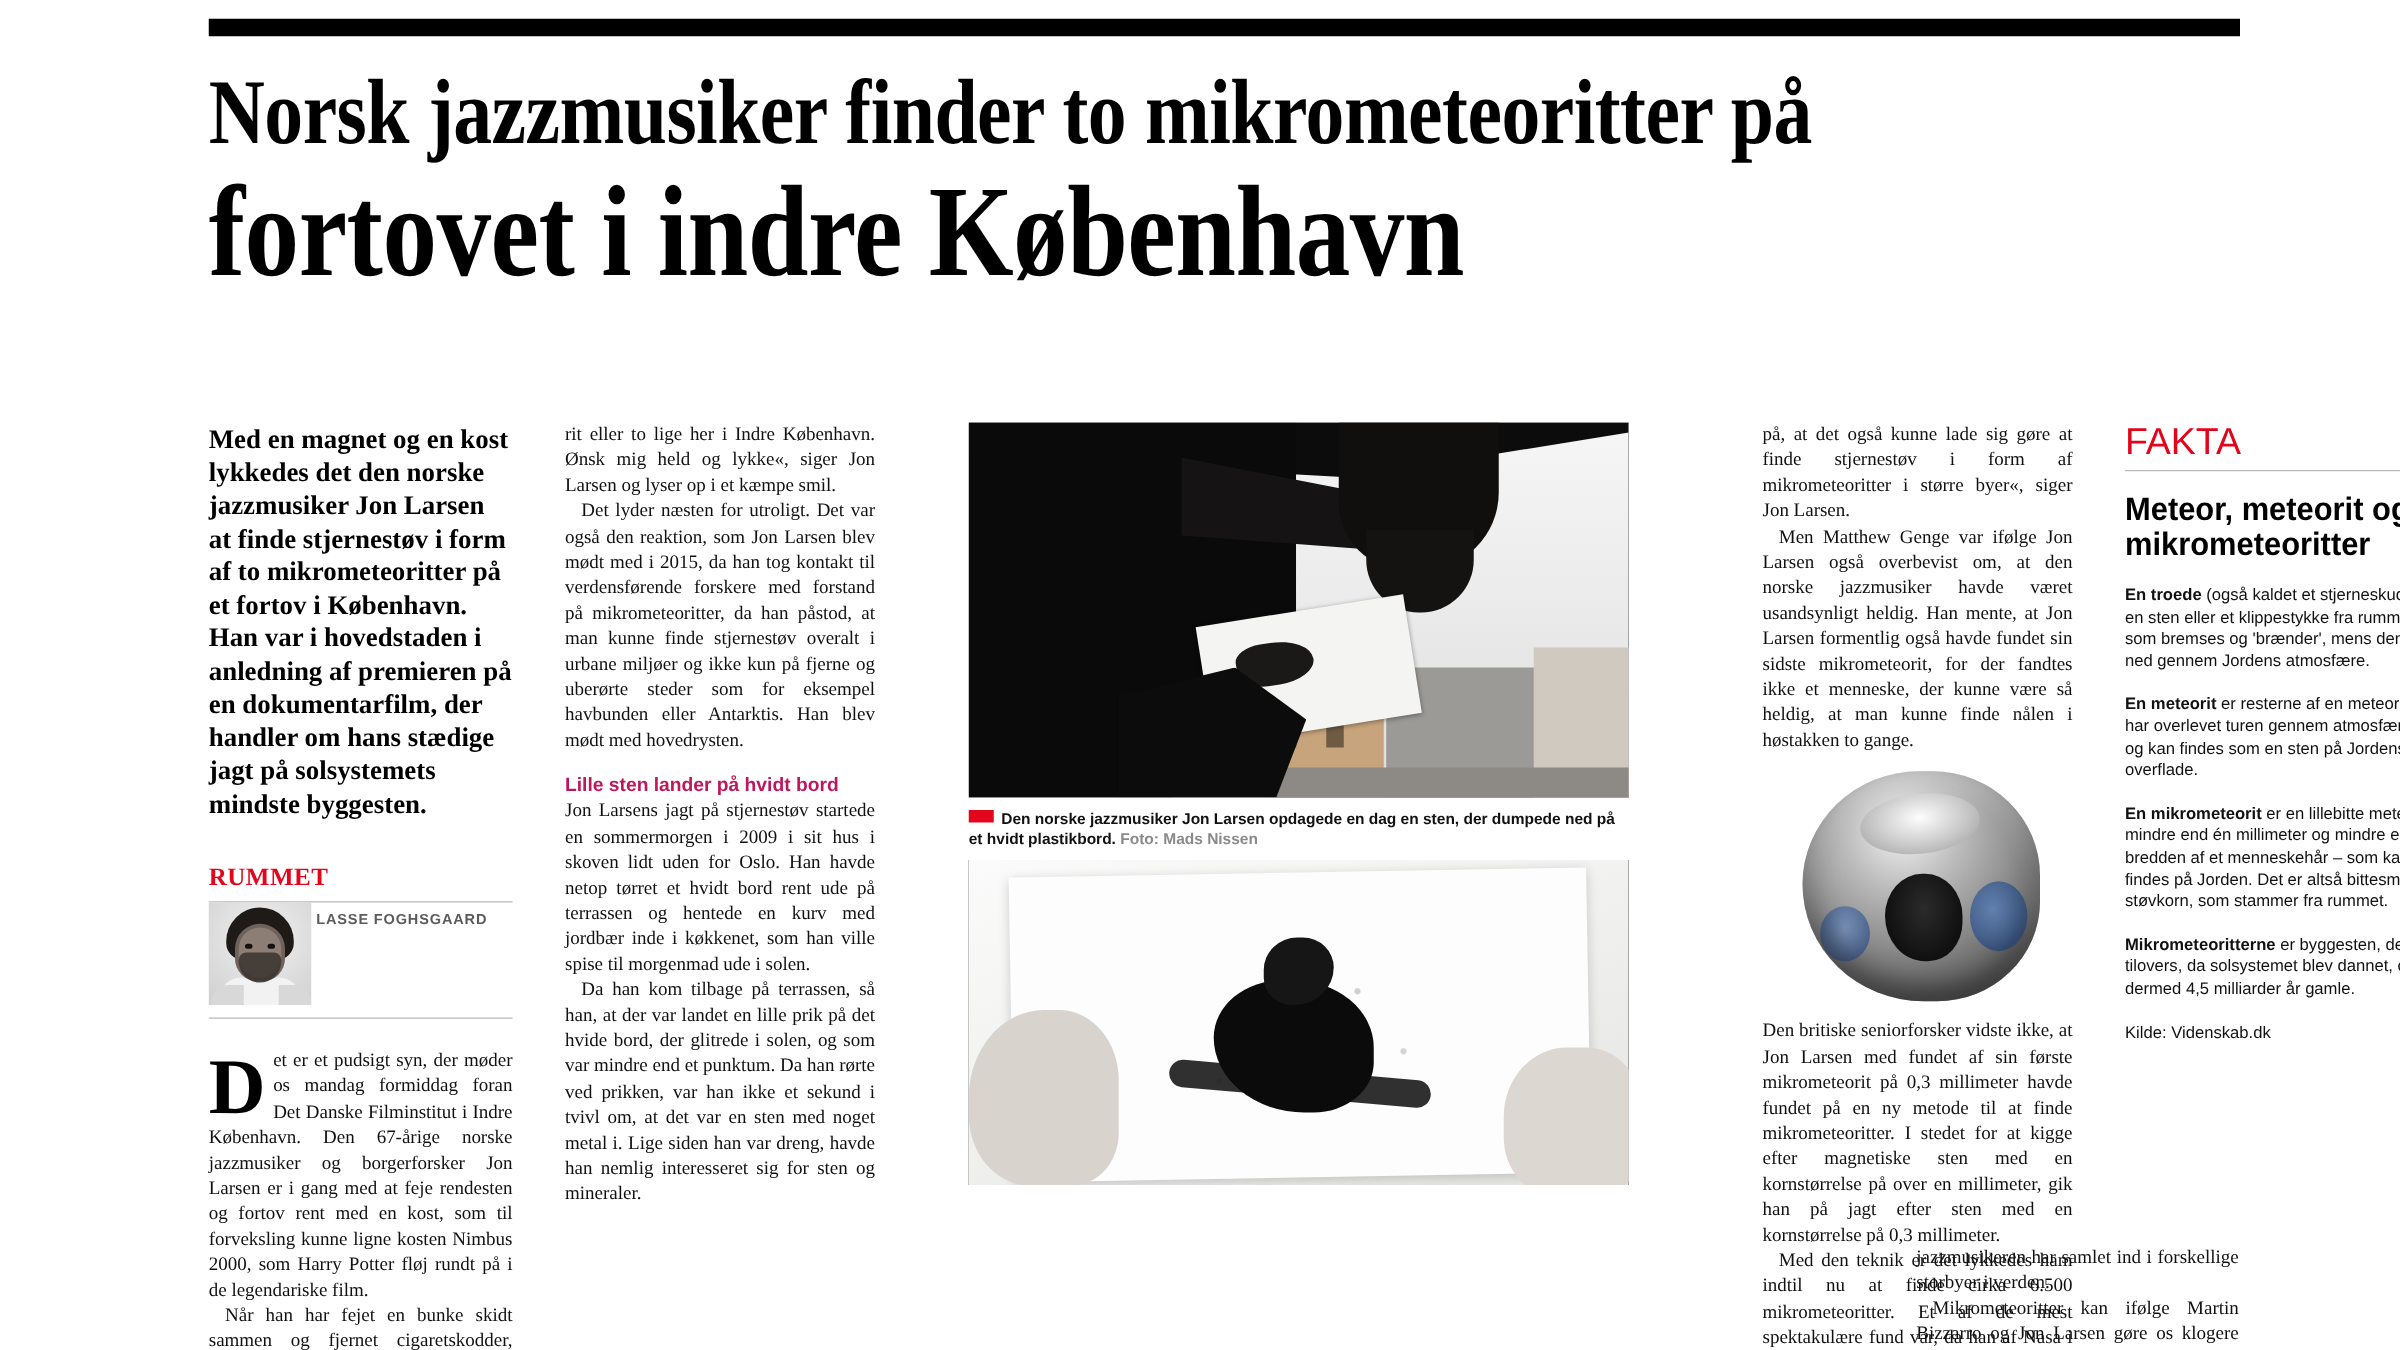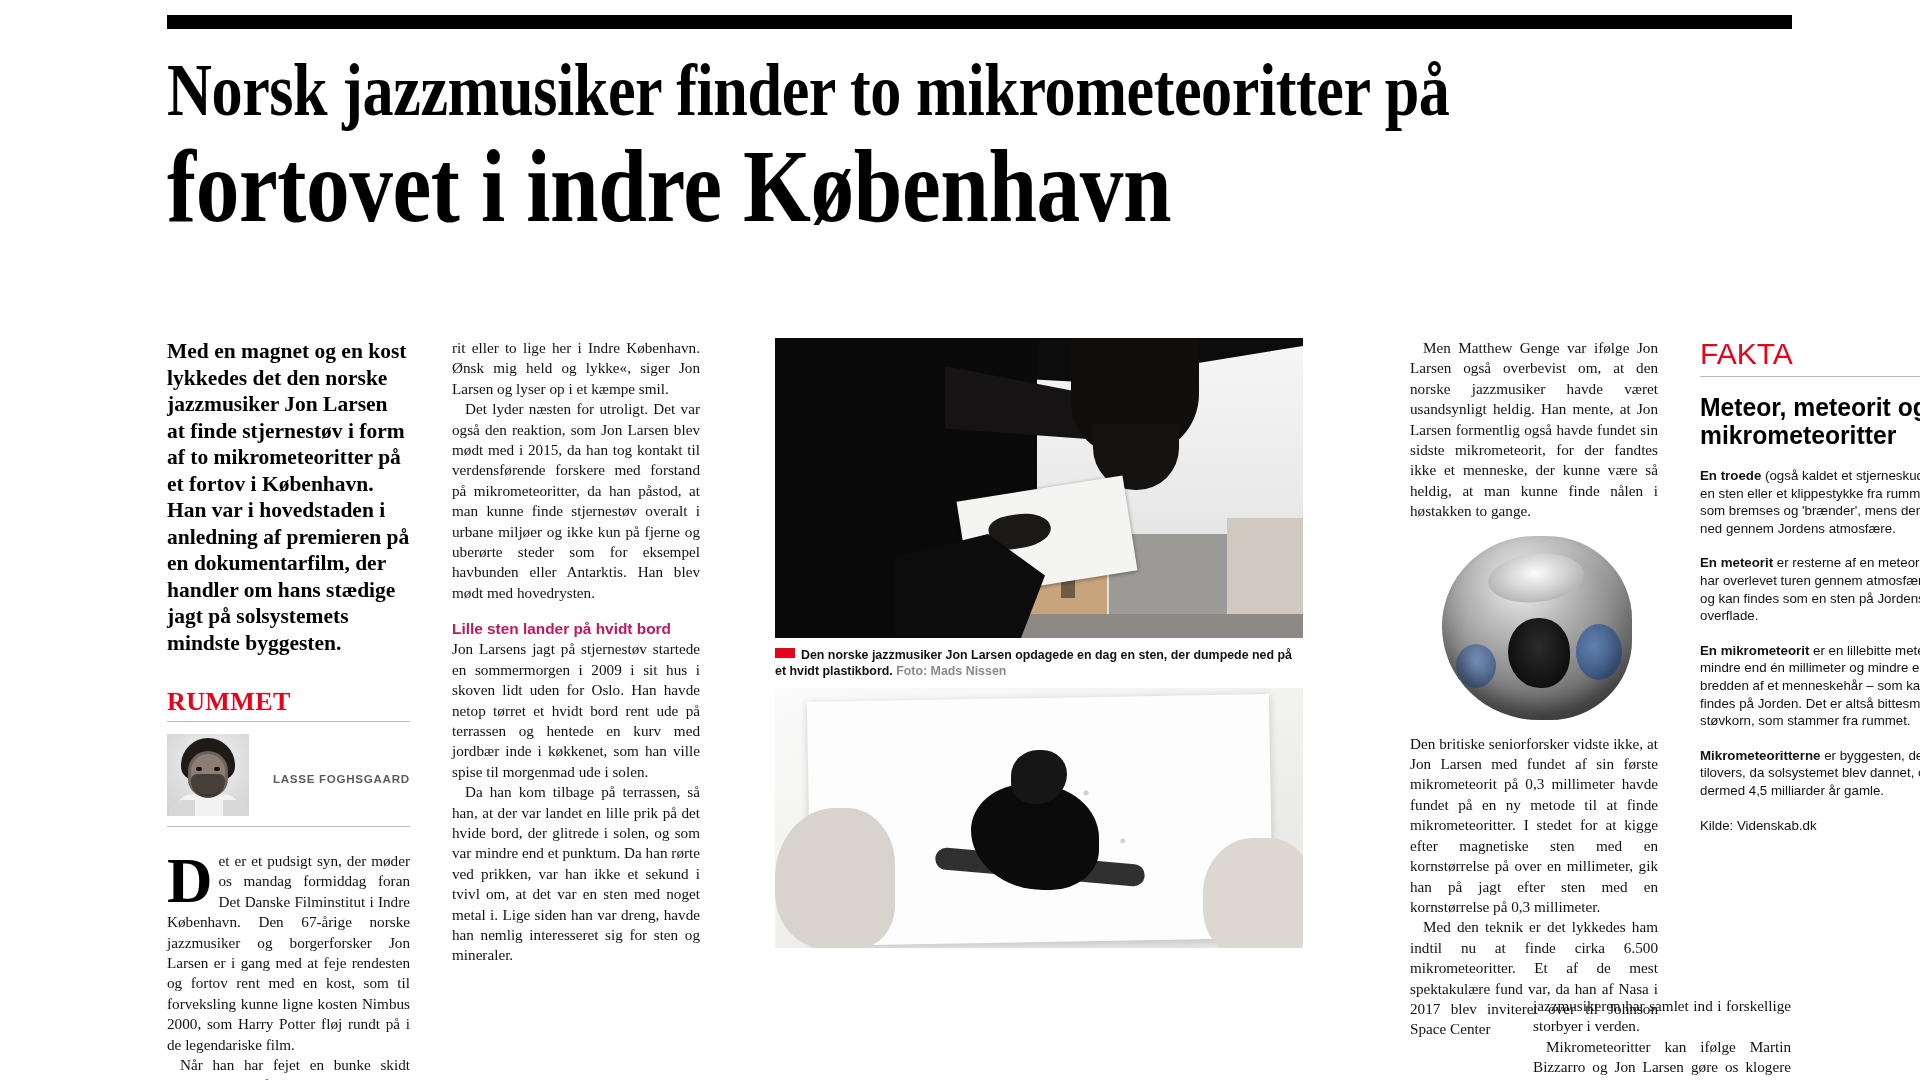--- a/index.html
+++ b/index.html
@@ -46,27 +46,27 @@
   
   .lead{
     font-family:"Liberation Serif",serif;
     font-weight:700;font-size:21.5px;line-height:26.5px;
     color:#000;margin:0;
   }
 
   
   .kicker{
     font-family:"Liberation Serif",serif;font-weight:700;
-    color:#e3051b;font-size:26px;line-height:24px;letter-spacing:0.4px;
+    color:#e3051b;font-size:20px;line-height:24px;letter-spacing:0.4px;
     margin-top:34px;
   }
   .rule-thin{height:1px;background:#b9b9b9;margin-top:7px;}
   .rule-thin2{height:1px;background:#b9b9b9;margin-top:10px;}
 
-  .byline-row{display:flex;gap:24px;margin-top:12px;align-items:center;}
+  .byline-row{display:flex;gap:4px;margin-top:0;align-items:flex-start;}
   .byline-name{
     font-family:"Liberation Sans",sans-serif;font-weight:700;
     font-size:11.6px;letter-spacing:0.7px;color:#5b5b5b;margin-top:7px;
   }
 
   
   .portrait{
     width:82px;height:82px;flex:0 0 82px;position:relative;overflow:hidden;
     background:#e2e2e2;
   }
@@ -291,20 +291,21 @@
         <div class="p2-streak"></div>
         <div class="p2-blob"></div>
         <div class="p2-blob2"></div>
         <div class="p2-handL"></div>
         <div class="p2-handR"></div>
       </div>
     </div>
 
     <div class="col c4">
       <div class="body-text">
+        <p class="first"><span>på, at det også kunne lade sig gøre at finde stjernestøv i form af mikrometeoritter i større byer«, siger Jon Larsen.</span></p>
         <p><span>Men Matthew Genge var ifølge Jon Larsen også overbevist om, at den norske jazzmusiker havde været usandsynligt heldig. Han mente, at Jon Larsen formentlig også havde fundet sin sidste mikrometeorit, for der fandtes ikke et menneske, der kunne være så heldig, at man kunne finde nålen i høstakken to gange.</span></p>
       </div>
 
       <div class="micro">
         <div class="m-bg"></div>
         <div class="m-rock"></div>
         <div class="m-crater"></div>
         <div class="m-blue1"></div>
         <div class="m-blue2"></div>
         <div class="m-hole"></div>

